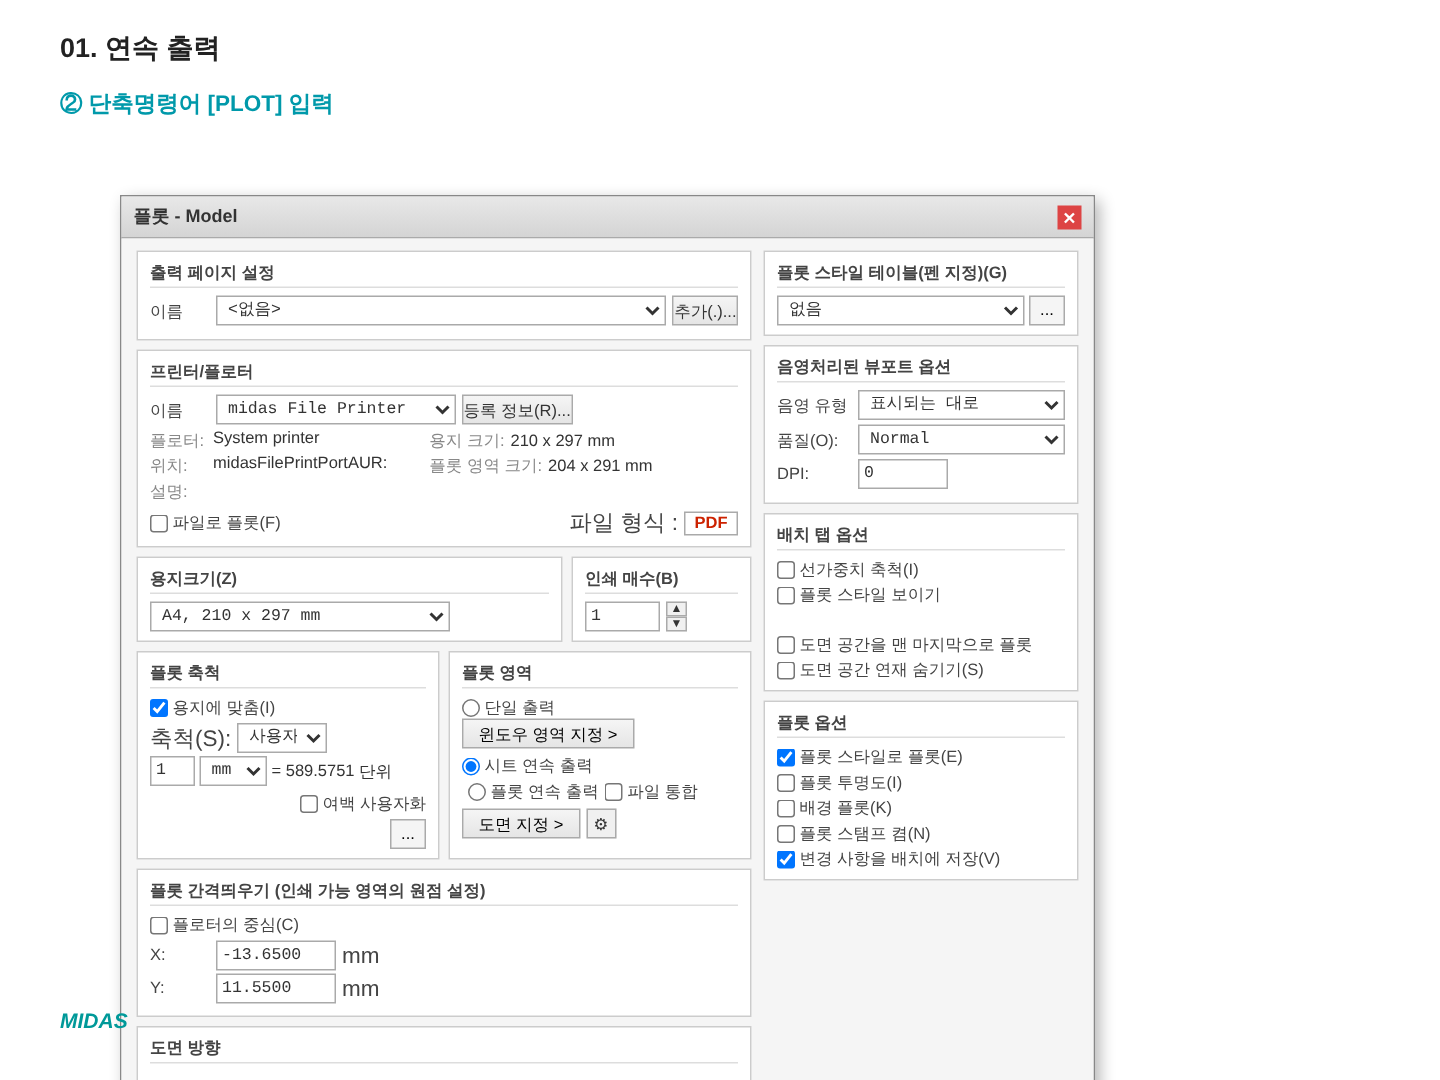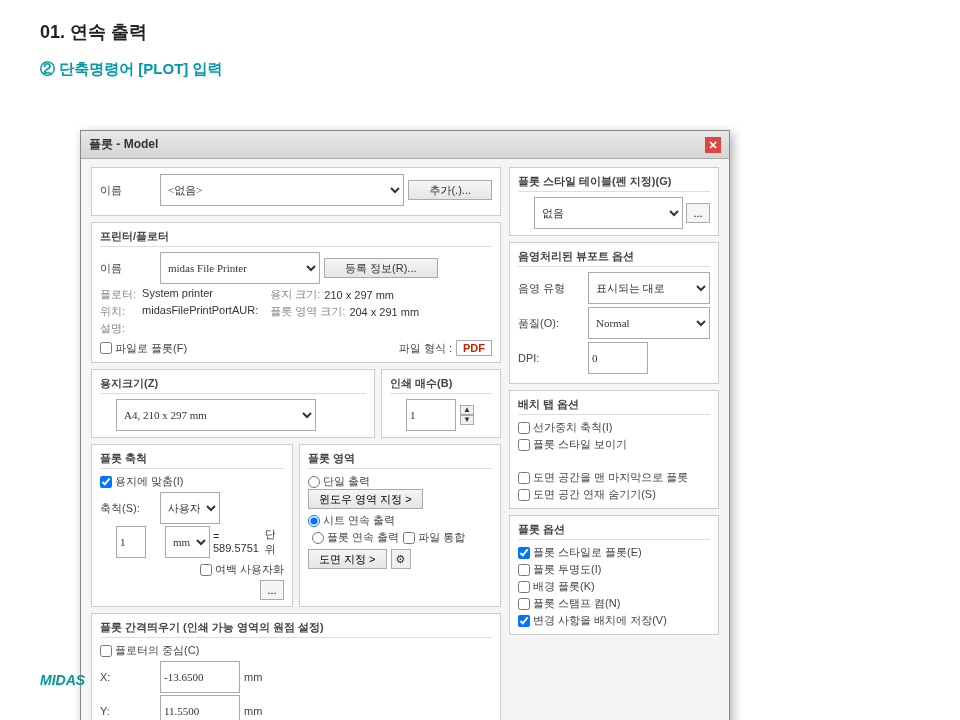--- a/index.html
+++ b/index.html
@@ -117,48 +117,47 @@
     }
 
     .form-label {
       font-size: 11px;
       color: #444;
       white-space: nowrap;
       min-width: 40px;
     }
 
     input[type="text"], select {
-      height: 32px;
-      font-size: 11px;
-      font-family: Liberation Serif, serif;
+      height: 20px;
+      font-size: 11px;
+      font-family: Liberation Mono, monospace;
       border: 1px solid #aaa;
       padding: 1px 3px;
       background: #fff;
       color: #333;
-      margin-left: 16px;
     }
 
     .input-full {
       flex: 1;
     }
 
     .btn {
       height: 20px;
       font-size: 11px;
       font-family: inherit;
       border: 1px solid #aaa;
       background: linear-gradient(to bottom, #f5f5f5, #e5e5e5);
-      padding: 0 20px;
+      padding: 0 0;
       cursor: pointer;
       white-space: nowrap;
       color: #333;
     }
 
     .static-text {
-      font-size: 11px;
+      font-size: 15px;
       color: #444;
     }
 
     .printer-grid {
       display: grid;
       grid-template-columns: auto 1fr;
       gap: 2px 6px;
       font-size: 11px;
     }
 
@@ -355,39 +354,40 @@
     <span class="dialog-title">플롯 - Model</span>
     <button class="dialog-close">✕</button>
   </div>
 
   <div class="dialog-body">
     <div class="dialog-columns">
 
       <div class="dialog-left">
 
         <div class="section">
+          <div class="section-title">출력 페이지 설정</div>
           <div class="form-row">
             <span class="form-label">이름</span>
             <select class="input-full">
               <option>&lt;없음&gt;</option>
             </select>
             <button class="btn">추가(.)...</button>
           </div>
         </div>
 
         <div class="section">
           <div class="section-title">프린터/플로터</div>
           <div class="form-row">
             <span class="form-label">이름</span>
             <select style="width:160px;">
               <option>midas File Printer</option>
             </select>
             <button class="btn">등록 정보(R)...</button>
           </div>
-          <div style="display:flex; gap:12px; margin-top:3px;">
+          <div style="display:flex; gap:28px; margin-top:3px;">
             <div class="printer-grid">
               <span class="printer-label">플로터:</span>
               <span class="printer-value">System printer</span>
               <span class="printer-label">위치:</span>
               <span class="printer-value">midasFilePrintPortAUR:</span>
               <span class="printer-label">설명:</span>
               <span class="printer-value"></span>
             </div>
             <div style="font-size:11px;">
               <div class="form-row" style="margin-bottom:2px;">

